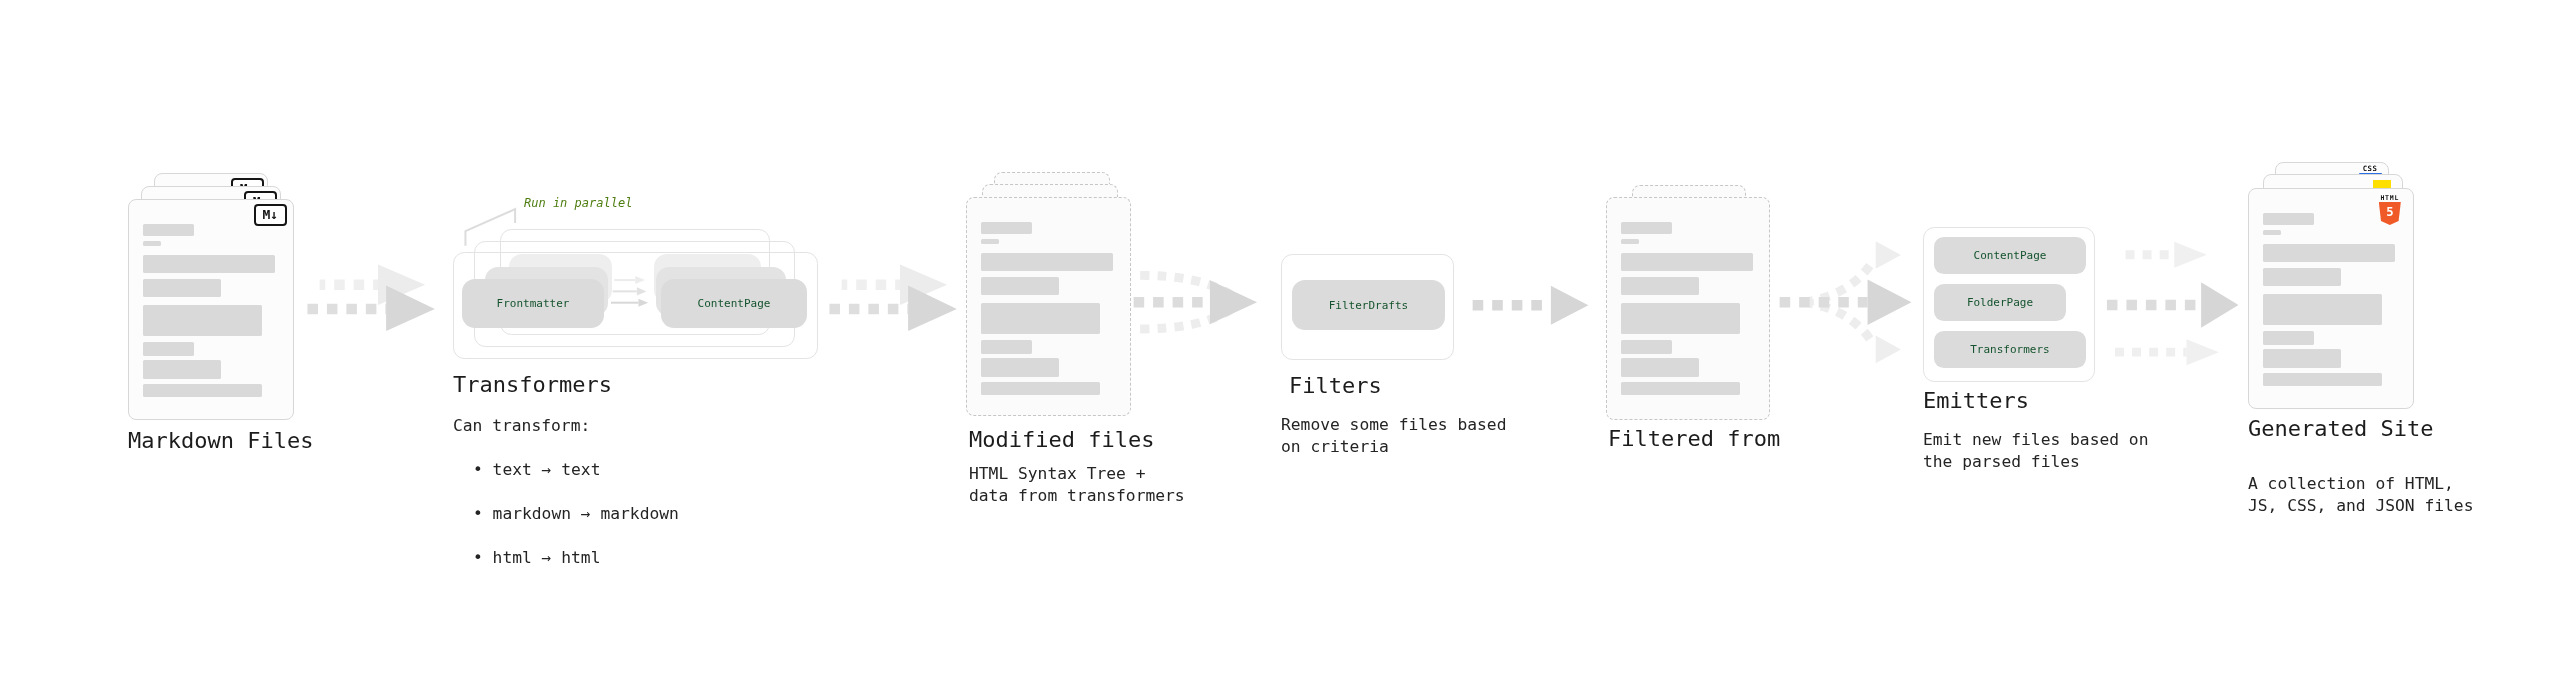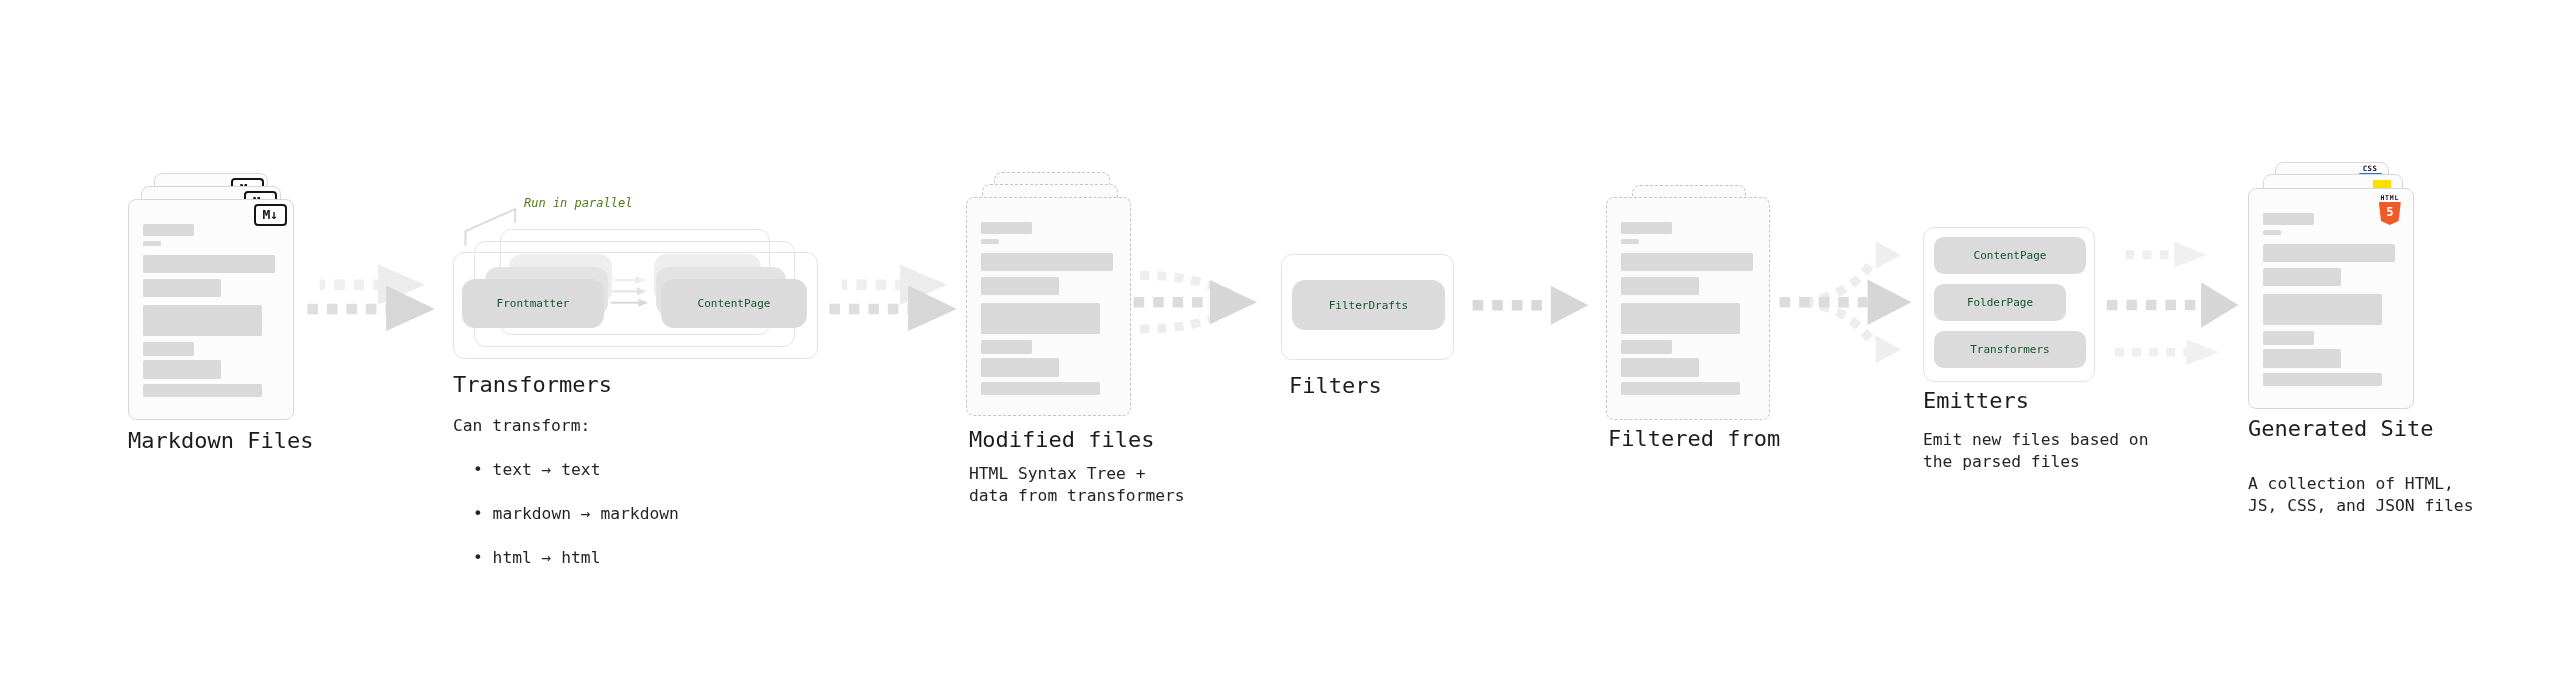--- a/index.html
+++ b/index.html
@@ -135,20 +135,22 @@
   <svg class="arrow" style="left:1132px;top:267px;" width="134" height="72" viewBox="0 0 165 88">
     <path d="M 10,10 Q 85,10 122,34" stroke="#ededed" stroke-width="11" stroke-dasharray="11 10" fill="none"></path>
     <path d="M 10,76 Q 85,76 122,52" stroke="#ededed" stroke-width="11" stroke-dasharray="11 10" fill="none"></path>
     <line x1="2" y1="43" x2="96" y2="43" stroke="#dcdcdc" stroke-width="13" stroke-dasharray="13 11"></line>
     <polygon points="96,16 154,43 96,70" fill="#d6d6d6"></polygon>
   </svg>
 
   <div class="obox filled" style="left:1281px;top:254px;width:173px;height:106px;"></div>
   <div class="pill" style="left:1292px;top:280px;width:153px;height:50px;">FilterDrafts</div>
   <div class="stage-label" style="left:1281px;top:372px;margin-left:8px;">Filters</div>
+  <div class="stage-desc" style="left:1281px;top:414px;">Remove some files based
+on criteria</div>
 
   <svg class="arrow" style="left:1471px;top:284px;" width="119" height="44" viewBox="0 0 146 54">
     <line x1="2" y1="26" x2="98" y2="26" stroke="#d8d8d8" stroke-width="13" stroke-dasharray="13 11"></line>
     <polygon points="98,2 144,26 98,50" fill="#d6d6d6"></polygon>
   </svg>
 
   <div class="doc dashed" style="left:1632px;top:185px;width:114px;"></div>
   <div class="doc dashed" style="left:1606px;top:197px;width:164px;height:223px;">
     <div class="bars">
         <div class="bar" style="width: 51px; height: 11.4px; margin-bottom: 4.9px; background: rgb(217, 217, 217);"></div>

